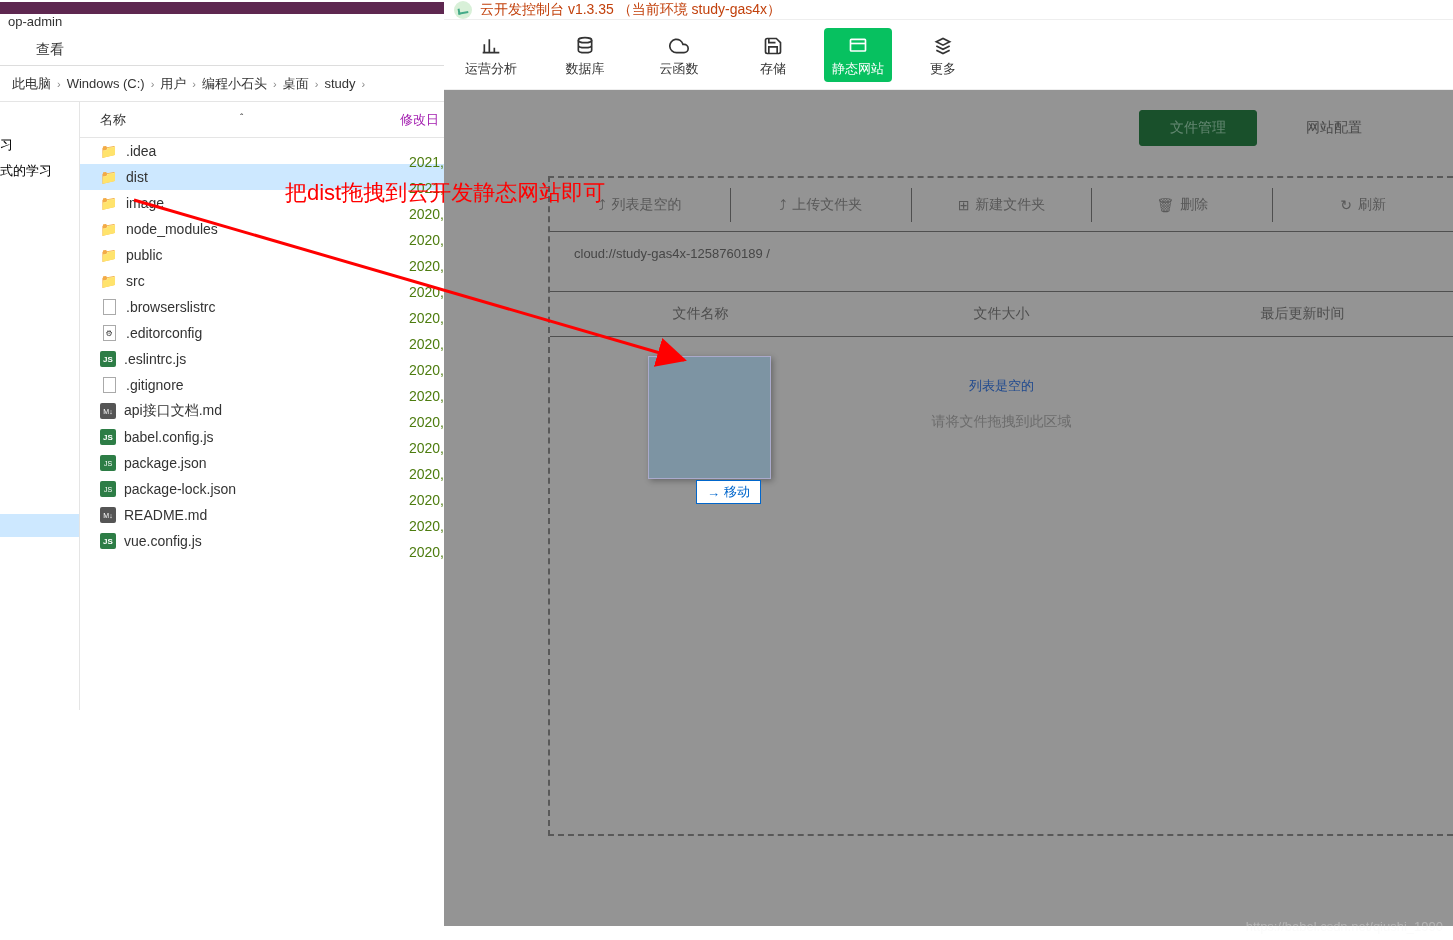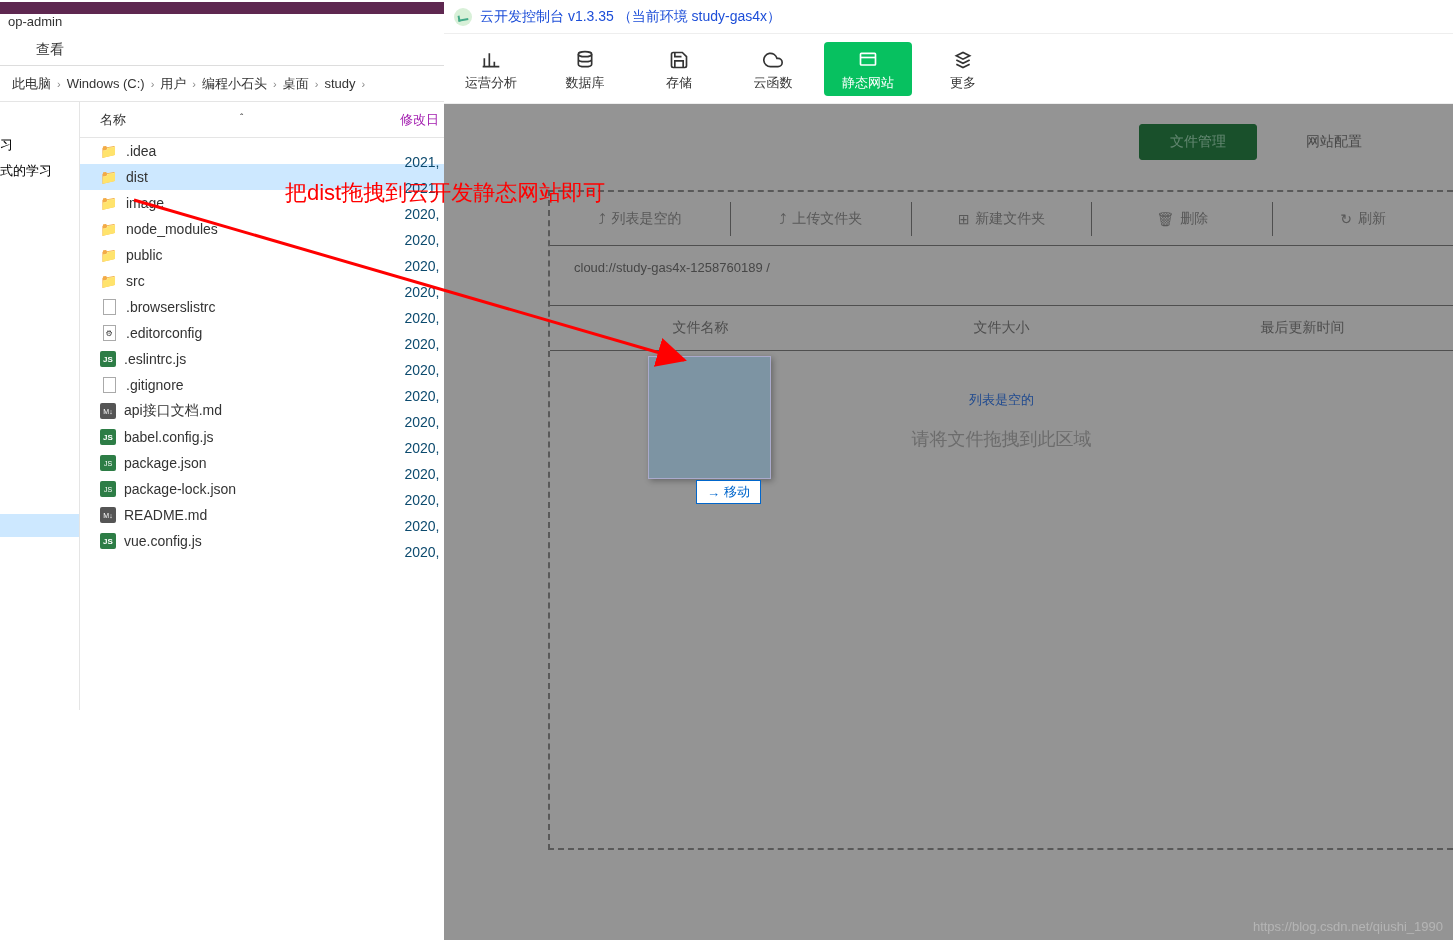--- a/index.html
+++ b/index.html
@@ -26,50 +26,50 @@
 .col-date { width: 44px; text-align: left; color: #a21caf; }
 .file-row { display: flex; align-items: center; height: 26px; font-size: 14px; color: #333; }
 .file-row.sel { background: #cde8ff; }
 .file-icon { width: 18px; height: 18px; margin-left: 20px; margin-right: 8px; display: flex; align-items: center; justify-content: center; font-size: 14px; }
 .folder-icon { color: #ffd04c; }
 .js-icon { background: #2d7d46; color: #fff; font-size: 8px; font-weight: bold; border-radius: 2px; width: 16px; height: 16px; }
 .file-plain-icon { border: 1px solid #aaa; background: #fff; width: 13px; height: 16px; position: relative; }
 .md-icon { background: #555; color: #fff; font-size: 7px; border-radius: 2px; width: 16px; height: 16px; }
 .json-icon { background: #2d7d46; color: #fff; font-size: 7px; border-radius: 2px; width: 16px; height: 16px; }
 .file-name { flex: 1; }
-.file-date { width: 44px; text-align: center; color: #0c4a6e; margin-top: 22px; }
+.file-date { width: 44px; text-align: right; color: #4d7c0f; margin-top: 22px; }
 
 
 .console { position: absolute; left: 444px; top: 0; width: 1009px; height: 940px; background: #fff; }
-.titlebar { height: 34px; background: #fff; display: flex; align-items: center; padding-left: 10px; font-size: 14px; color: #1d4ed8; border-bottom: 1px solid #eee; }
+.titlebar { height: 20px; background: #fff; display: flex; align-items: center; padding-left: 10px; font-size: 14px; color: #c2410c; border-bottom: 1px solid #eee; }
 .title-icon { width: 18px; height: 18px; border-radius: 50%; background: #d8f0d8; margin-right: 8px; position: relative; }
 .title-icon::after { content: ""; position: absolute; left: 4px; top: 7px; width: 8px; height: 4px; border-left: 2px solid #4a8; border-bottom: 2px solid #4a8; transform: rotate(-10deg); }
 .toolbar { height: 70px; background: #fff; display: flex; align-items: center; border-bottom: 1px solid #eee; }
 .tool-item { width: 94px; height: 62px; display: flex; flex-direction: column; align-items: center; justify-content: center; font-size: 13px; color: #333; cursor: pointer; }
 .tool-item .ti-icon { height: 28px; display: flex; align-items: center; justify-content: center; font-size: 18px; color: #333; }
-.tool-item.active { background: #07c160; color: #fff; border-radius: 4px; margin: 4px; width: 88px; height: 54px; }
+.tool-item.active { background: #07c160; color: #fff; border-radius: 4px; margin: 4px; width: 68px; height: 54px; }
 .tool-item.active .ti-icon, .tool-item.active span { color: #fff; }
 .ti-icon svg { width: 20px; height: 20px; }
 
 .content { height: calc(100% - 104px); background: #fff; position: relative; }
 .dim-overlay { position: absolute; inset: 0; background: rgba(0,0,0,0.42); }
 .content-inner { position: absolute; inset: 0; padding: 20px 0 8px 0; }
 .tab-row { display: flex; justify-content: flex-end; gap: 18px; padding-right: 60px; margin-bottom: 30px; }
 .tab-btn { padding: 8px 30px; font-size: 14px; background: #2b8a4a; color: #a8e6c0; border-radius: 3px; border: 1px solid #2b8a4a; }
 .tab-btn.inactive { background: transparent; color: #7c7c7c; border: 1px solid transparent; }
 .drop-zone { margin-left: 104px; height: 660px; border: 2px dashed #999; border-right: none; position: relative; }
 .dz-actions { display: flex; height: 54px; align-items: center; border-bottom: 1px solid #888; }
 .dz-btn { flex: 1; display: flex; align-items: center; justify-content: center; gap: 6px; font-size: 14px; color: #999; border-right: 1px solid #888; height: 34px; }
 .dz-btn:last-child { border-right: none; }
 .dz-path { padding: 14px 0 14px 24px; font-size: 13px; color: #7a7a7a; }
 .dz-cols { display: flex; height: 46px; align-items: center; border-top: 1px solid #888; border-bottom: 1px solid #888; margin-top: 16px; }
 .dz-col { flex: 1; text-align: center; font-size: 14px; color: #888; }
 .dz-empty { text-align: center; padding-top: 40px; }
 .dz-empty-title { font-size: 13px; color: #3b82f6; margin-bottom: 18px; }
-.dz-empty-msg { font-size: 18px; color: #bbb; }
+.dz-empty-msg { font-size: 14px; color: #bbb; }
 
 
 .drag-ghost { position: absolute; left: 648px; top: 356px; width: 123px; height: 123px; background: #7d94a3; border: 1px solid #aac; box-shadow: 2px 2px 6px rgba(0,0,0,0.3); }
 .drag-label { position: absolute; left: 696px; top: 480px; background: #fff; border: 1px solid #0066cc; padding: 2px 10px; font-size: 13px; color: #0066cc; display: flex; align-items: center; gap: 4px; }
 .annotation { position: absolute; left: 285px; top: 178px; font-size: 22px; color: #ff0000; z-index: 100; }
 .arrow-svg { position: absolute; left: 124px; top: 190px; z-index: 99; pointer-events: none; }
 .watermark { position: absolute; right: 10px; bottom: 6px; font-size: 13px; color: rgba(240,240,240,0.35); }
 </style>
 </head>
 <body>
@@ -219,33 +219,33 @@
           <svg viewBox="0 0 24 24" fill="none" stroke="currentColor" stroke-width="2">
             <ellipse cx="12" cy="5" rx="8" ry="3"></ellipse>
             <path d="M4 5v6c0 1.7 3.6 3 8 3s8-1.3 8-3V5M4 11v6c0 1.7 3.6 3 8 3s8-1.3 8-3v-6"></path>
           </svg>
         </span>
         <span>数据库</span>
       </div>
       <div class="tool-item">
         <span class="ti-icon">
           <svg viewBox="0 0 24 24" fill="none" stroke="currentColor" stroke-width="2">
+            <path d="M18 10h-1.3A8 8 0 109 20h9a5 5 0 000-10z"></path>
+          </svg>
+        </span>
+        <span>云函数</span>
+      </div>
+      <div class="tool-item">
+        <span class="ti-icon">
+          <svg viewBox="0 0 24 24" fill="none" stroke="currentColor" stroke-width="2">
             <path d="M19 21H5a2 2 0 01-2-2V5a2 2 0 012-2h11l5 5v11a2 2 0 01-2 2z"></path>
             <path d="M17 21v-8H7v8M7 3v5h8"></path>
           </svg>
         </span>
         <span>存储</span>
-      </div>
-      <div class="tool-item">
-        <span class="ti-icon">
-          <svg viewBox="0 0 24 24" fill="none" stroke="currentColor" stroke-width="2">
-            <path d="M18 10h-1.3A8 8 0 109 20h9a5 5 0 000-10z"></path>
-          </svg>
-        </span>
-        <span>云函数</span>
       </div>
       <div class="tool-item active">
         <span class="ti-icon">
           <svg viewBox="0 0 24 24" fill="none" stroke="currentColor" stroke-width="2">
             <rect x="3" y="4" width="18" height="14" rx="1"></rect>
             <line x1="3" y1="9" x2="21" y2="9"></line>
           </svg>
         </span>
         <span>静态网站</span>
       </div>
@@ -294,21 +294,21 @@
           <div class="dz-col">最后更新时间</div>
         </div>
         <div class="dz-empty">
           <div class="dz-empty-title">列表是空的</div>
           <div class="dz-empty-msg">请将文件拖拽到此区域</div>
         </div>
       </div>
     </div>
     <div class="dim-overlay"></div>
   </div>
-  <div class="watermark">https://blog.csdn.net/qiushi_1990</div>
+  <div class="watermark">https://babel.csdn.net/qiushi_1990</div>
 </div>
 
 <div class="annotation">把dist拖拽到云开发静态网站即可</div>
 <svg class="arrow-svg" width="600" height="250">
   <defs>
       <marker id="ah" markerWidth="12" markerHeight="12" refX="9" refY="5" orient="auto">
     <path d="M0,0 L10,5 L0,10 Z" fill="#ff0000"></path>
       </marker>
     </defs>
   <line x1="10" y1="10" x2="560" y2="170" stroke="#ff0000" stroke-width="3" marker-end="url(#ah)"></line>

